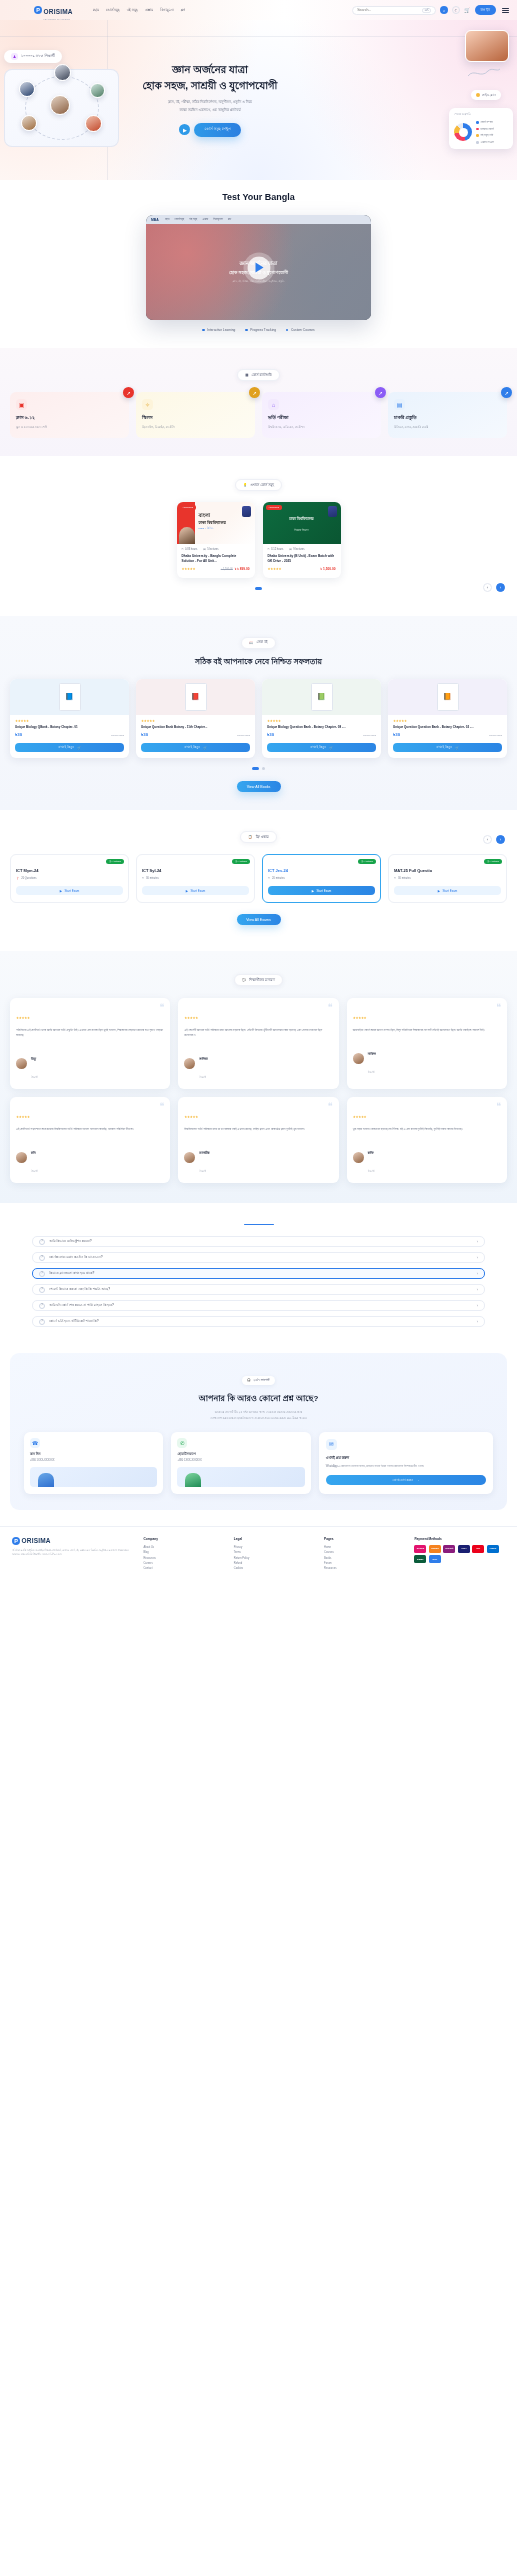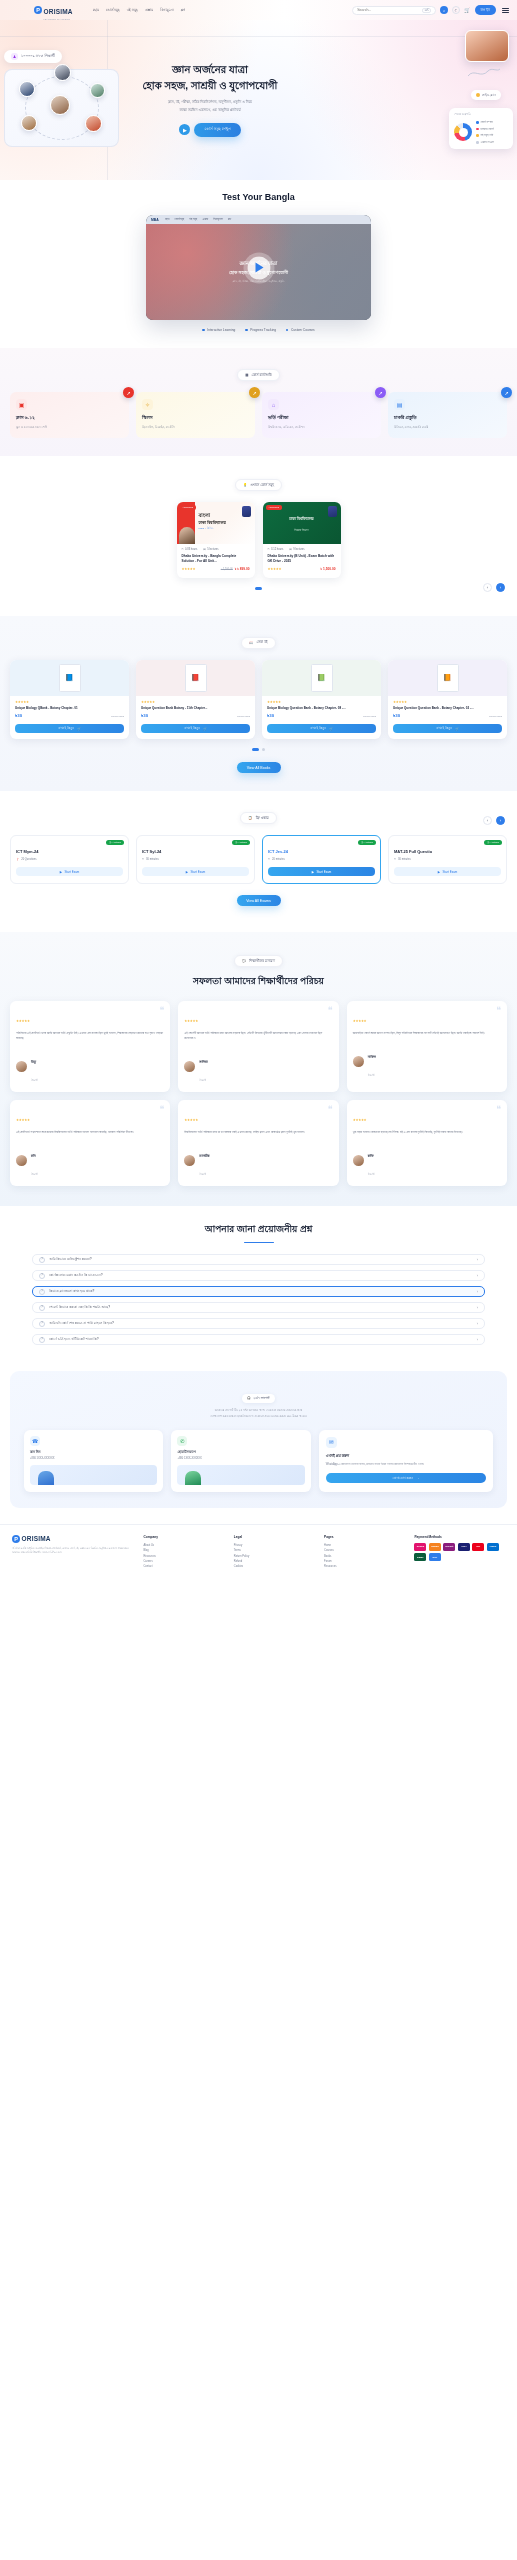--- a/index.html
+++ b/index.html
@@ -582,20 +582,21 @@
     </div>
   </div>
 
   <div class="books-sec">
     <div class="center">
       <span class="sec-badge">
         <span>📖</span>
         <span>সেরা বই</span>
       </span>
     </div>
+    <div class="sec-title" style="margin-top:7px;font-size:7.5px">সঠিক বই আপনাকে নেবে নিশ্চিত সফলতায়</div>
     <div class="book-row">
       <div class="book-card">
         <div class="bk-img g1">
             <div class="bk-cover">📘</div>
           </div>
         <div class="bk-stars stars">★★★★★</div>
         <div class="bk-name">Unique Biology QBank - Botany Chapter- 01</div>
         <div class="bk-price">
           <span class="bk-amt">৳30</span>
           <span class="bk-sold">Copies Sold</span>
@@ -722,21 +723,20 @@
     <div class="btn-pill-blue">View All Exams</div>
   </div>
 
   <div class="test2-sec">
     <div class="center">
       <span class="sec-badge">
         <span>💬</span>
         <span>শিক্ষার্থীদের মতামত</span>
       </span>
     </div>
-    <div class="sec-title" style="margin-top:7px">সফলতা আমাদের শিক্ষার্থীদের পরিচয়</div>
     <div class="t-grid">
       <div class="t-card">
         <span class="t-quote">❝</span>
         <span class="stars">★★★★★</span>
         <div class="t-text">পরিসীমার এই প্ল্যাটফর্ম থেকে আমি আমার ভর্তি প্রস্তুতি নিই। এখানে প্রশ্ন ব্যাংক ছিল খুবই ভালো, শিক্ষকদের সহায়তা আমার স্বপ্ন পূরণে সাহায্য করেছে।</div>
         <div class="t-user">
             <span class="t-av"></span>
           <span><span class="t-nm">মিতু</span><br>
           <span class="t-role">শিক্ষার্থী</span></span>
           </div>
@@ -788,21 +788,20 @@
         <div class="t-user">
             <span class="t-av"></span>
           <span><span class="t-nm">রাফি</span><br>
           <span class="t-role">শিক্ষার্থী</span></span>
           </div>
       </div>
     </div>
   </div>
 
   <div class="faq-sec">
-    <div class="faq-title">আপনার জানা প্রয়োজনীয় প্রশ্ন</div>
     <div class="faq-rule"></div>
     <div class="faq-list">
       <div class="faq-item">
         <span class="faq-num">?</span>
         <span class="faq-q">আমি কিভাবে রেজিস্ট্রেশন করবো?</span>
         <span class="faq-chev">›</span>
       </div>
       <div class="faq-item">
         <span class="faq-num">?</span>
         <span class="faq-q">কোর্সগুলোর মেয়াদ কতদিন কি ভাবে চলে?</span>
@@ -831,20 +830,21 @@
     </div>
   </div>
 
   <div class="contact-sec">
     <div class="center">
       <span class="cn-badge">
         <span>🎧</span>
         <span>২৪/৭ সাপোর্ট</span>
       </span>
     </div>
+    <div class="cn-title">আপনার কি আরও কোনো প্রশ্ন আছে?</div>
     <div class="cn-sub">আমাদের সাপোর্ট টিম ২৪ ঘণ্টা আপনার পাশে। যেকোনো সমস্যায় আমাদের সাথে</div>
     <div class="cn-sub" style="margin-top:1px">যোগাযোগ করুন অথবা হোয়াটসঅ্যাপে যেকোনো সময় মেসেজ করুন। দ্রুত উত্তর পাবেন।</div>
     <div class="cn-grid">
       <div class="cn-card">
         <div class="cn-ic" style="background:#eaf4fe;color:#2f7dea">☎</div>
         <div class="cn-nm">কল দিন</div>
         <div class="cn-dt">+880 1XXX-XXXXXX</div>
         <div class="cn-art">
             <span class="cn-person"></span>
           </div>

